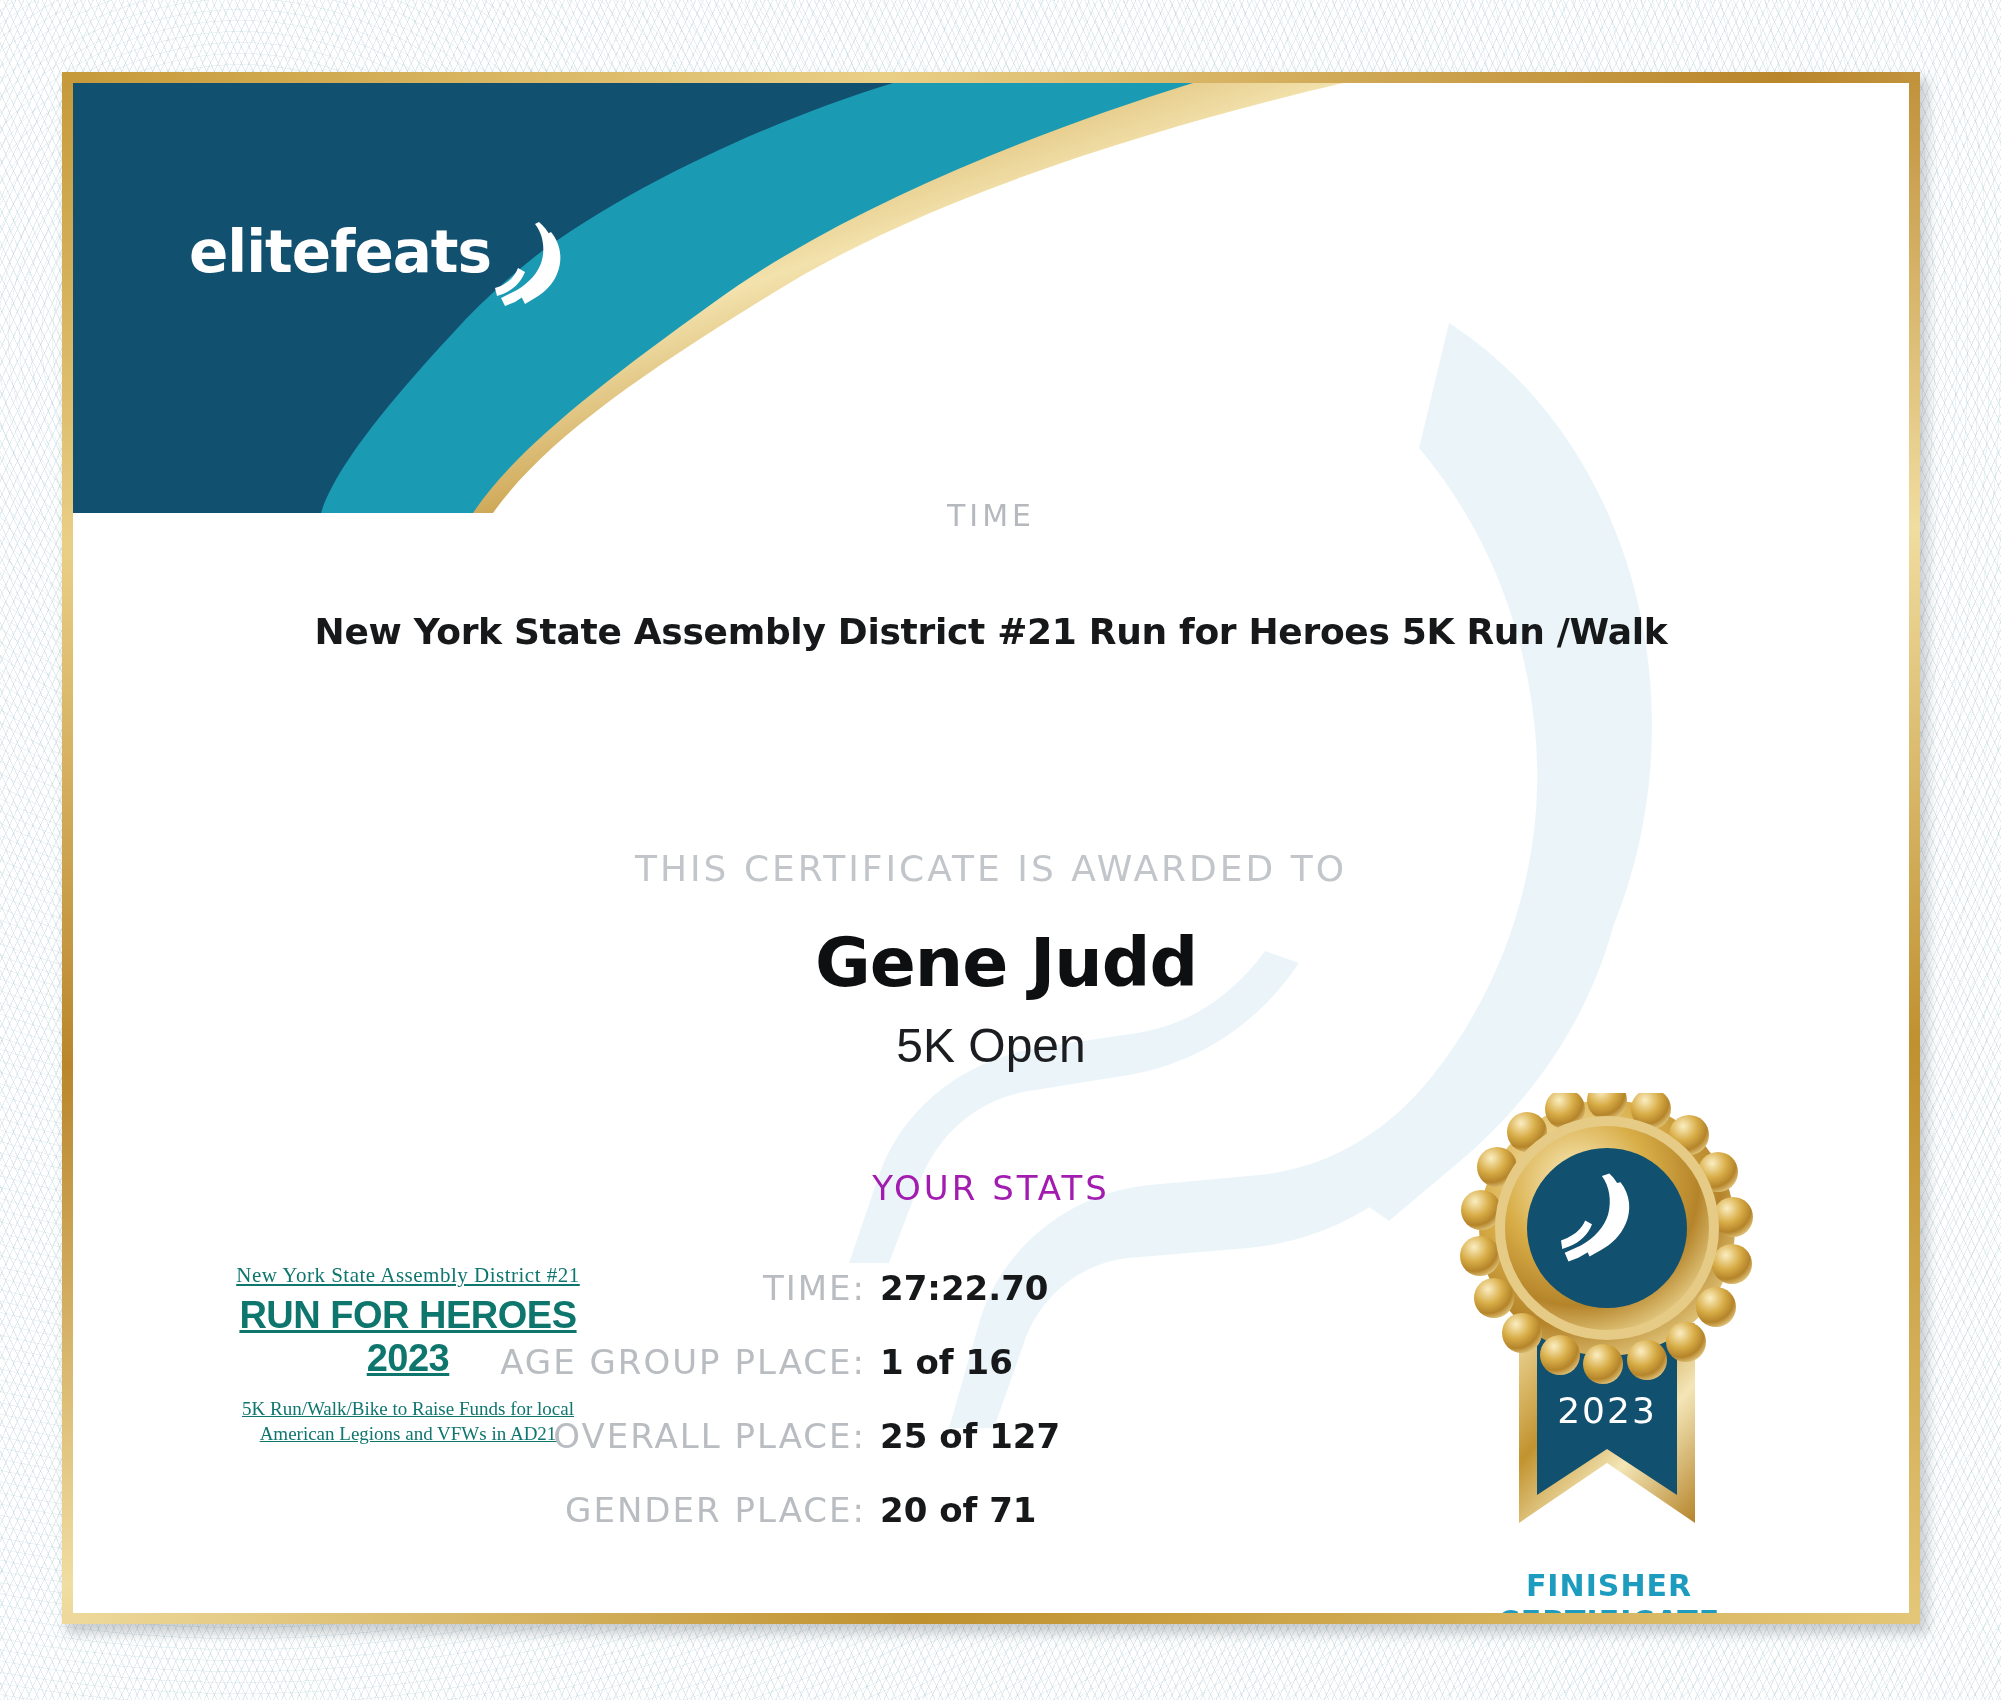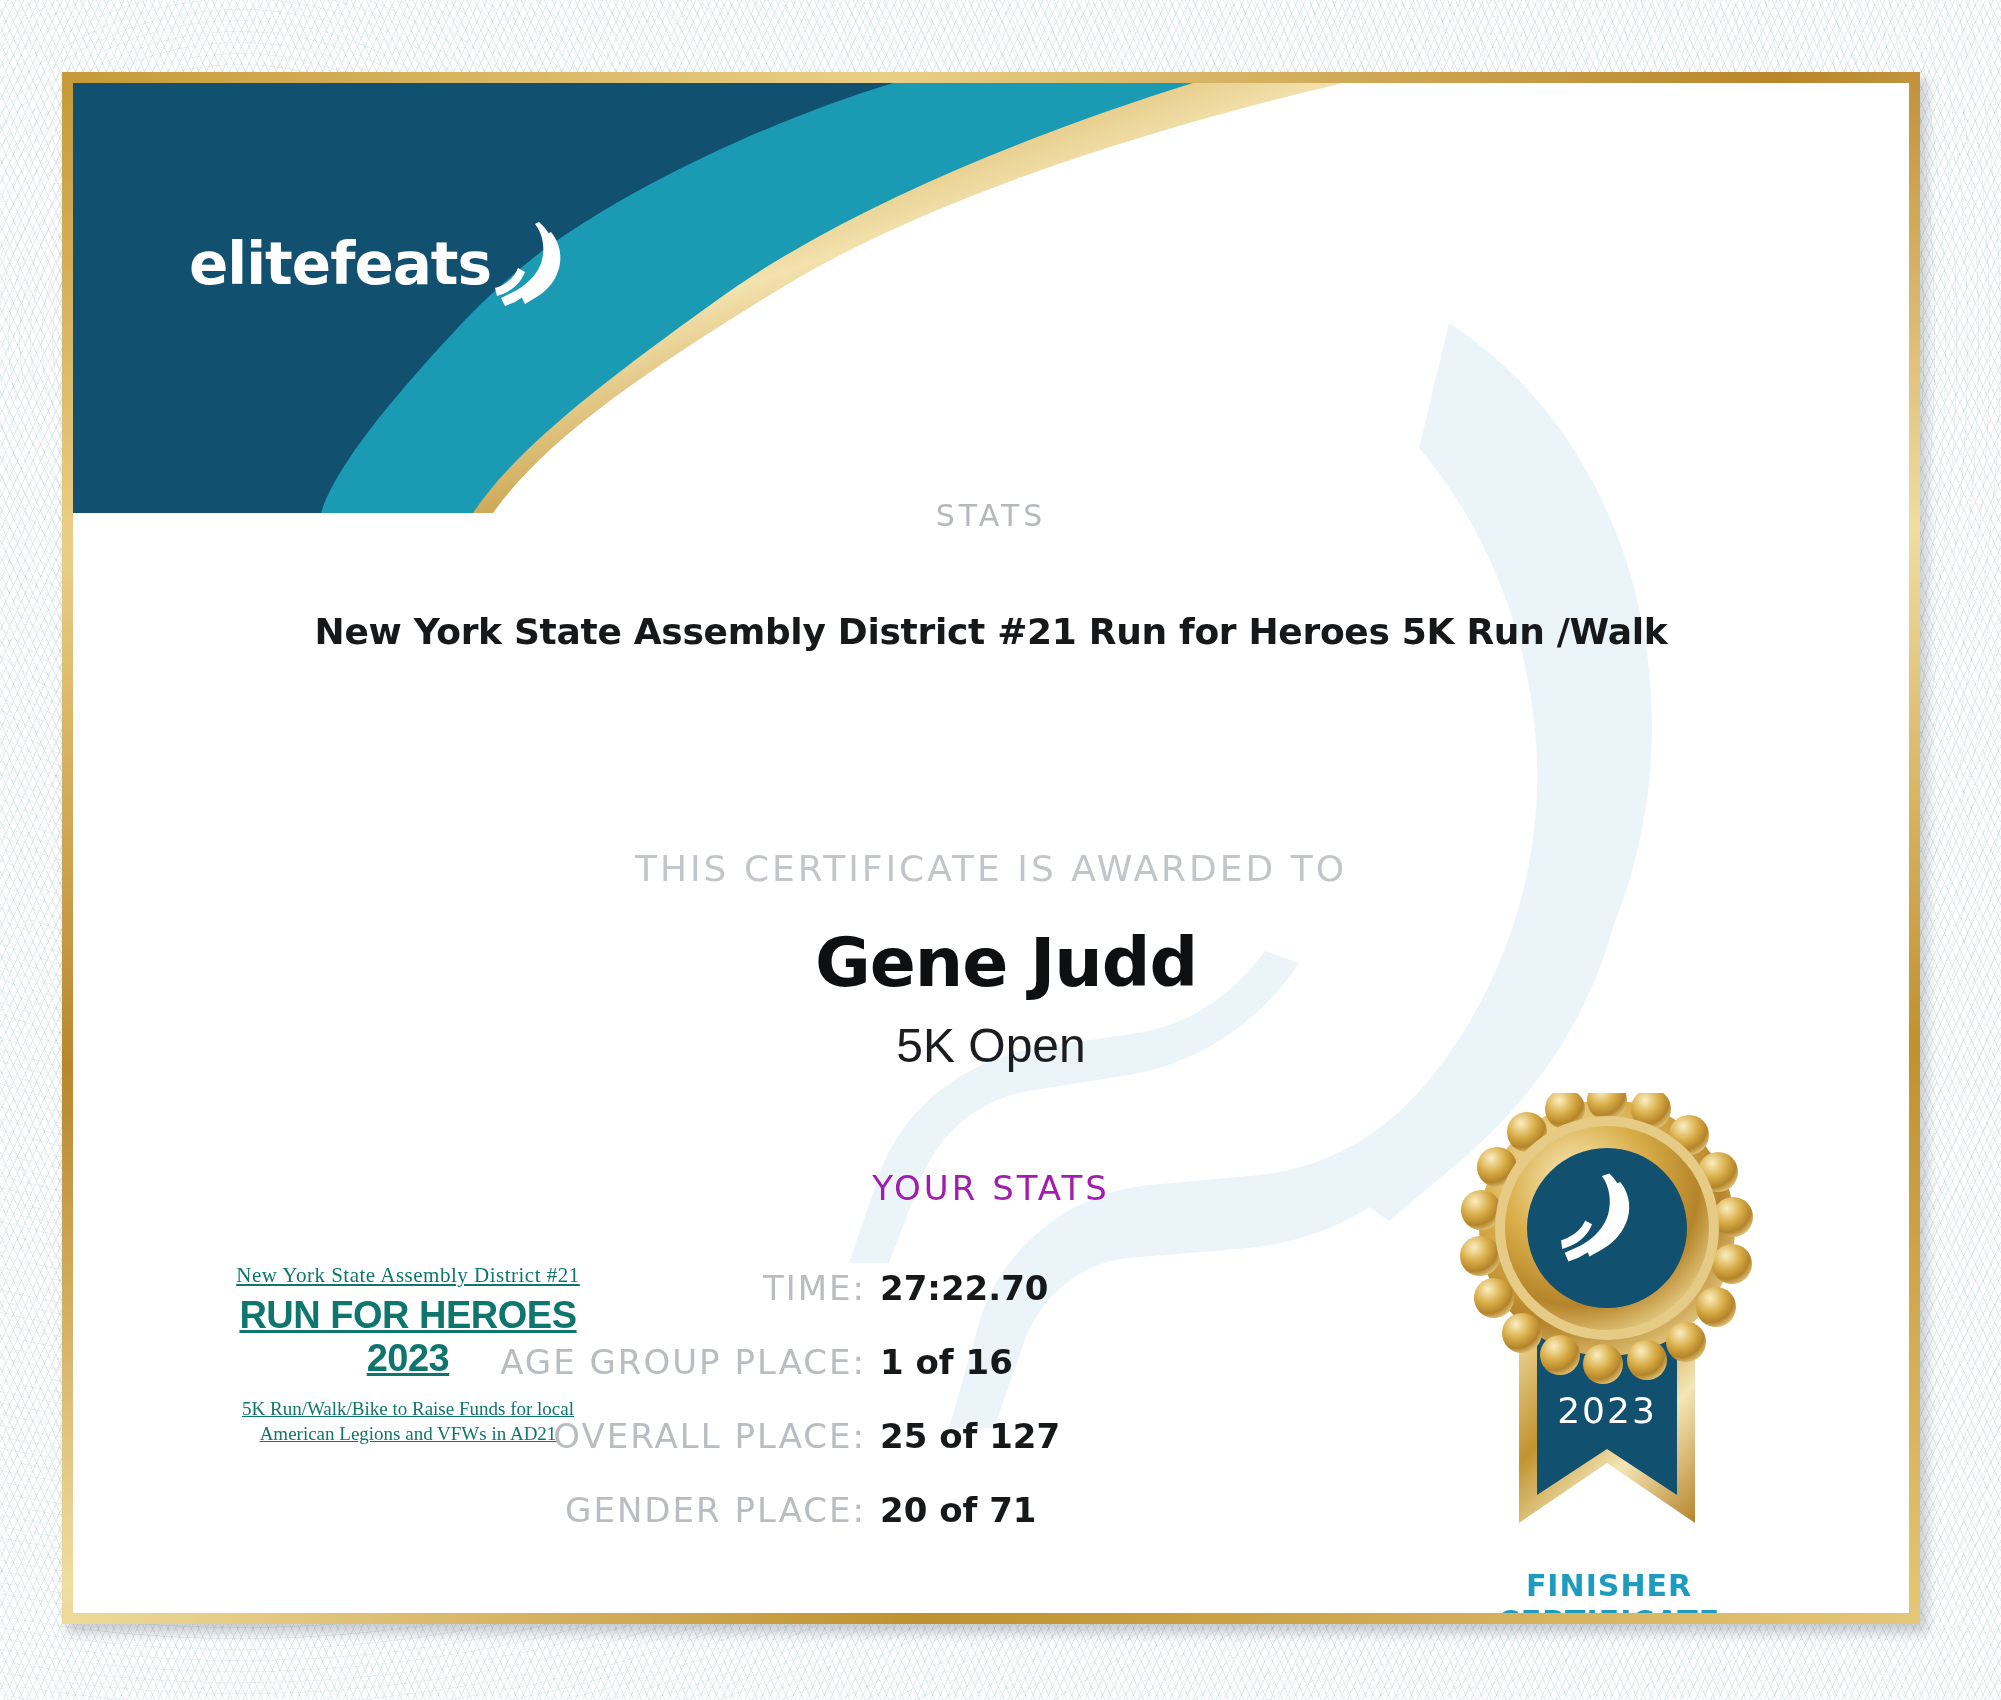--- a/index.html
+++ b/index.html
@@ -62,21 +62,21 @@
   .header-art {
     position: absolute;
     left: 0; top: 0;
     width: 1300px;
     height: 430px;
   }
   .logo-wrap {
     position: absolute;
     left: 116px; top: 135px;
     display: flex;
-    align-items: center;
+    align-items: flex-start;
   }
   .logo-text {
     color: #ffffff;
     font-size: 58px;
     font-weight: bold;
     letter-spacing: -1px;
     font-family: "DejaVu Sans", sans-serif;
   }
   .logo-wing {
     margin-left: 4px;
@@ -270,21 +270,21 @@
     <svg class="logo-wing" width="76" height="90" viewBox="0 0 76 90">
       <g fill="#ffffff">
         <path d="M44 2 C56 12 62 28 58 44 C55 56 47 64 38 70 L20 82 L10 86 L6 78 L22 70 C34 63 44 52 47 40 C50 28 48 14 40 4 Z"></path>
         <path d="M56 12 C66 24 68 40 62 54 C58 64 50 72 40 78 L30 84 L26 76 L36 70 C46 64 53 55 56 45 C59 34 58 22 52 14 Z"></path>
         <path d="M30 52 C26 62 18 70 8 74 L2 76 L0 68 L6 66 C14 62 20 56 23 48 Z"></path>
       </g>
     </svg>
   </div>
 
   <div class="content">
-    <div class="label-event">STATS</div>
+    <div class="label-event">TIME</div>
     <div class="event-name">New York State Assembly District #21 Run for Heroes 5K Run /Walk</div>
 
     <div class="label-awarded">THIS CERTIFICATE IS AWARDED TO</div>
     <div class="recipient">Gene Judd</div>
     <div class="division">5K Open</div>
 
     <div class="label-stats">YOUR STATS</div>
   </div>
 
   <div class="stats">

